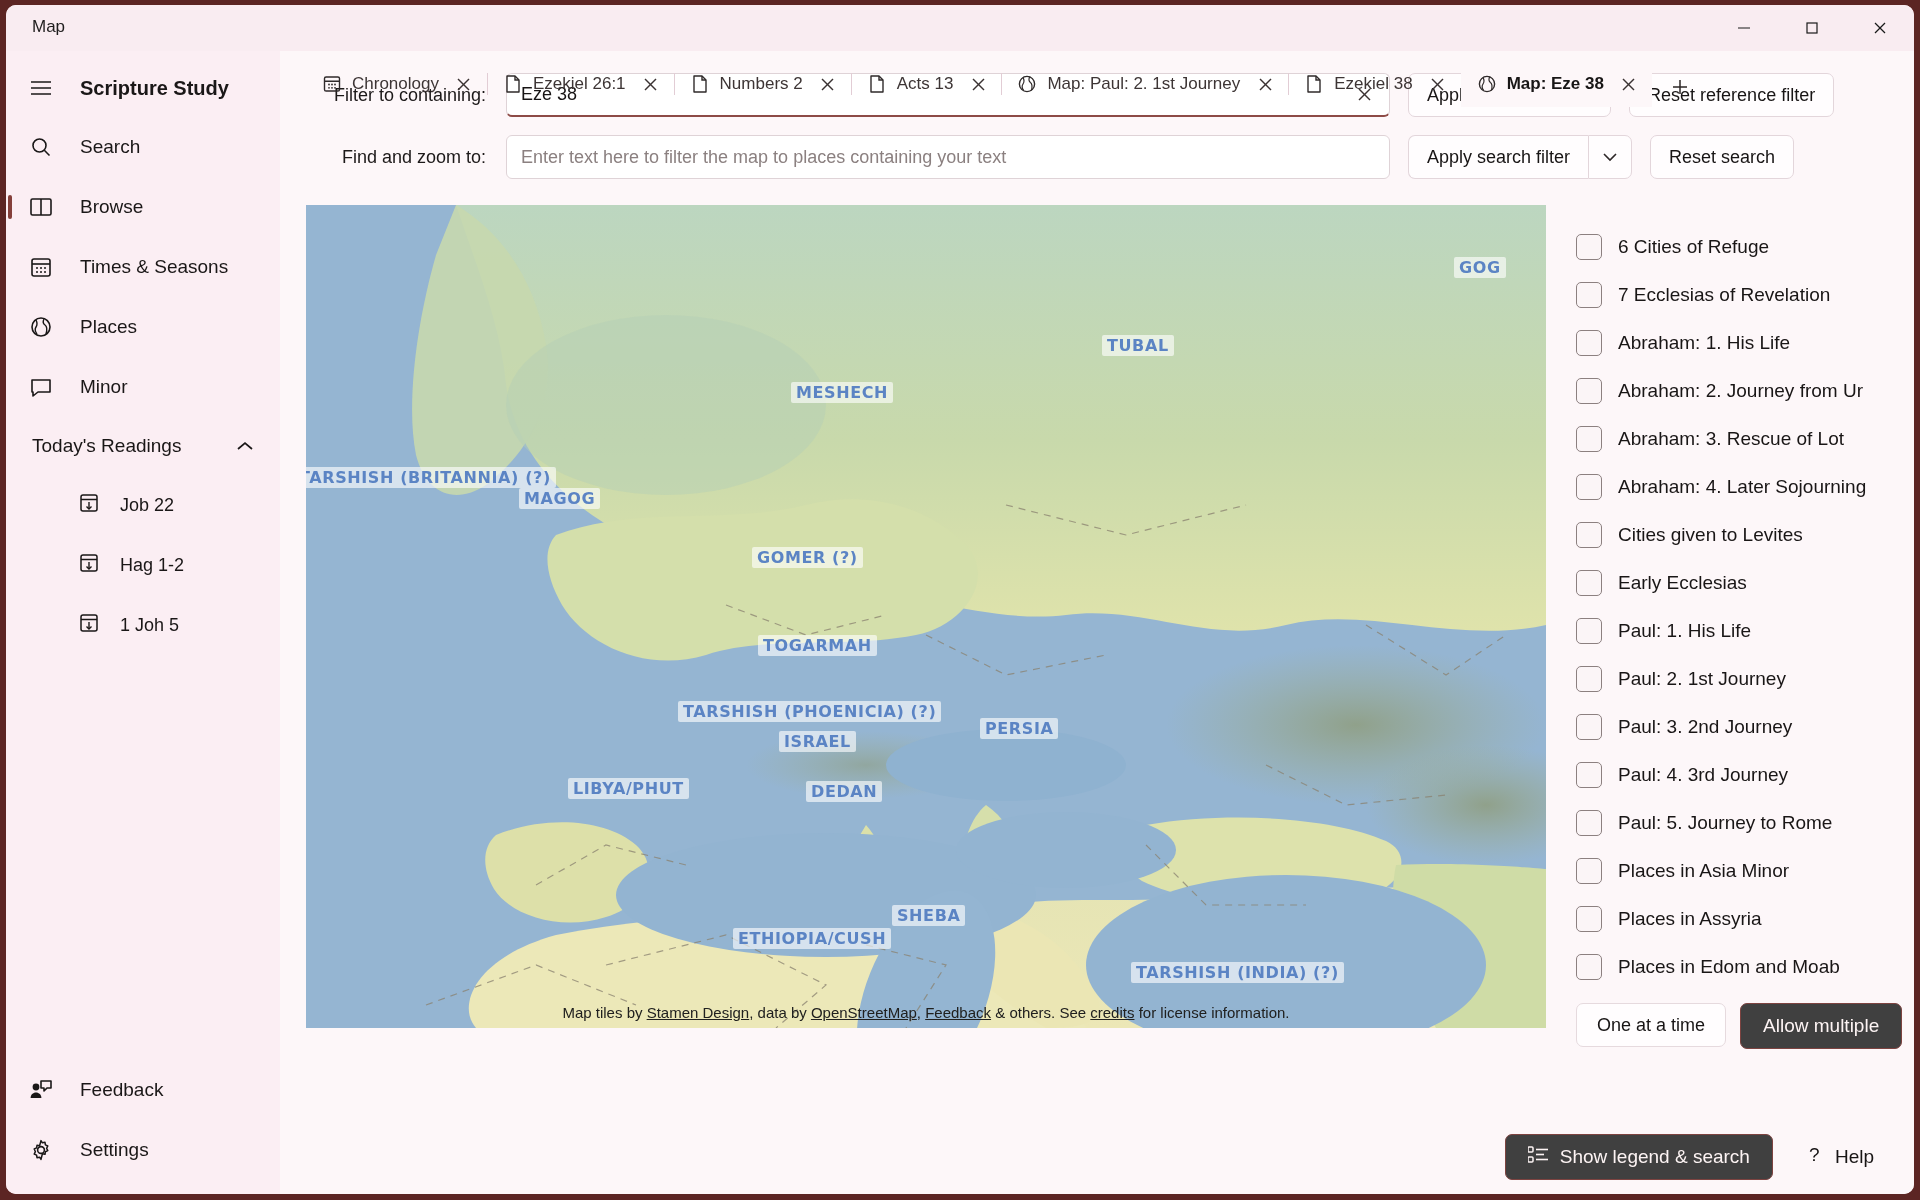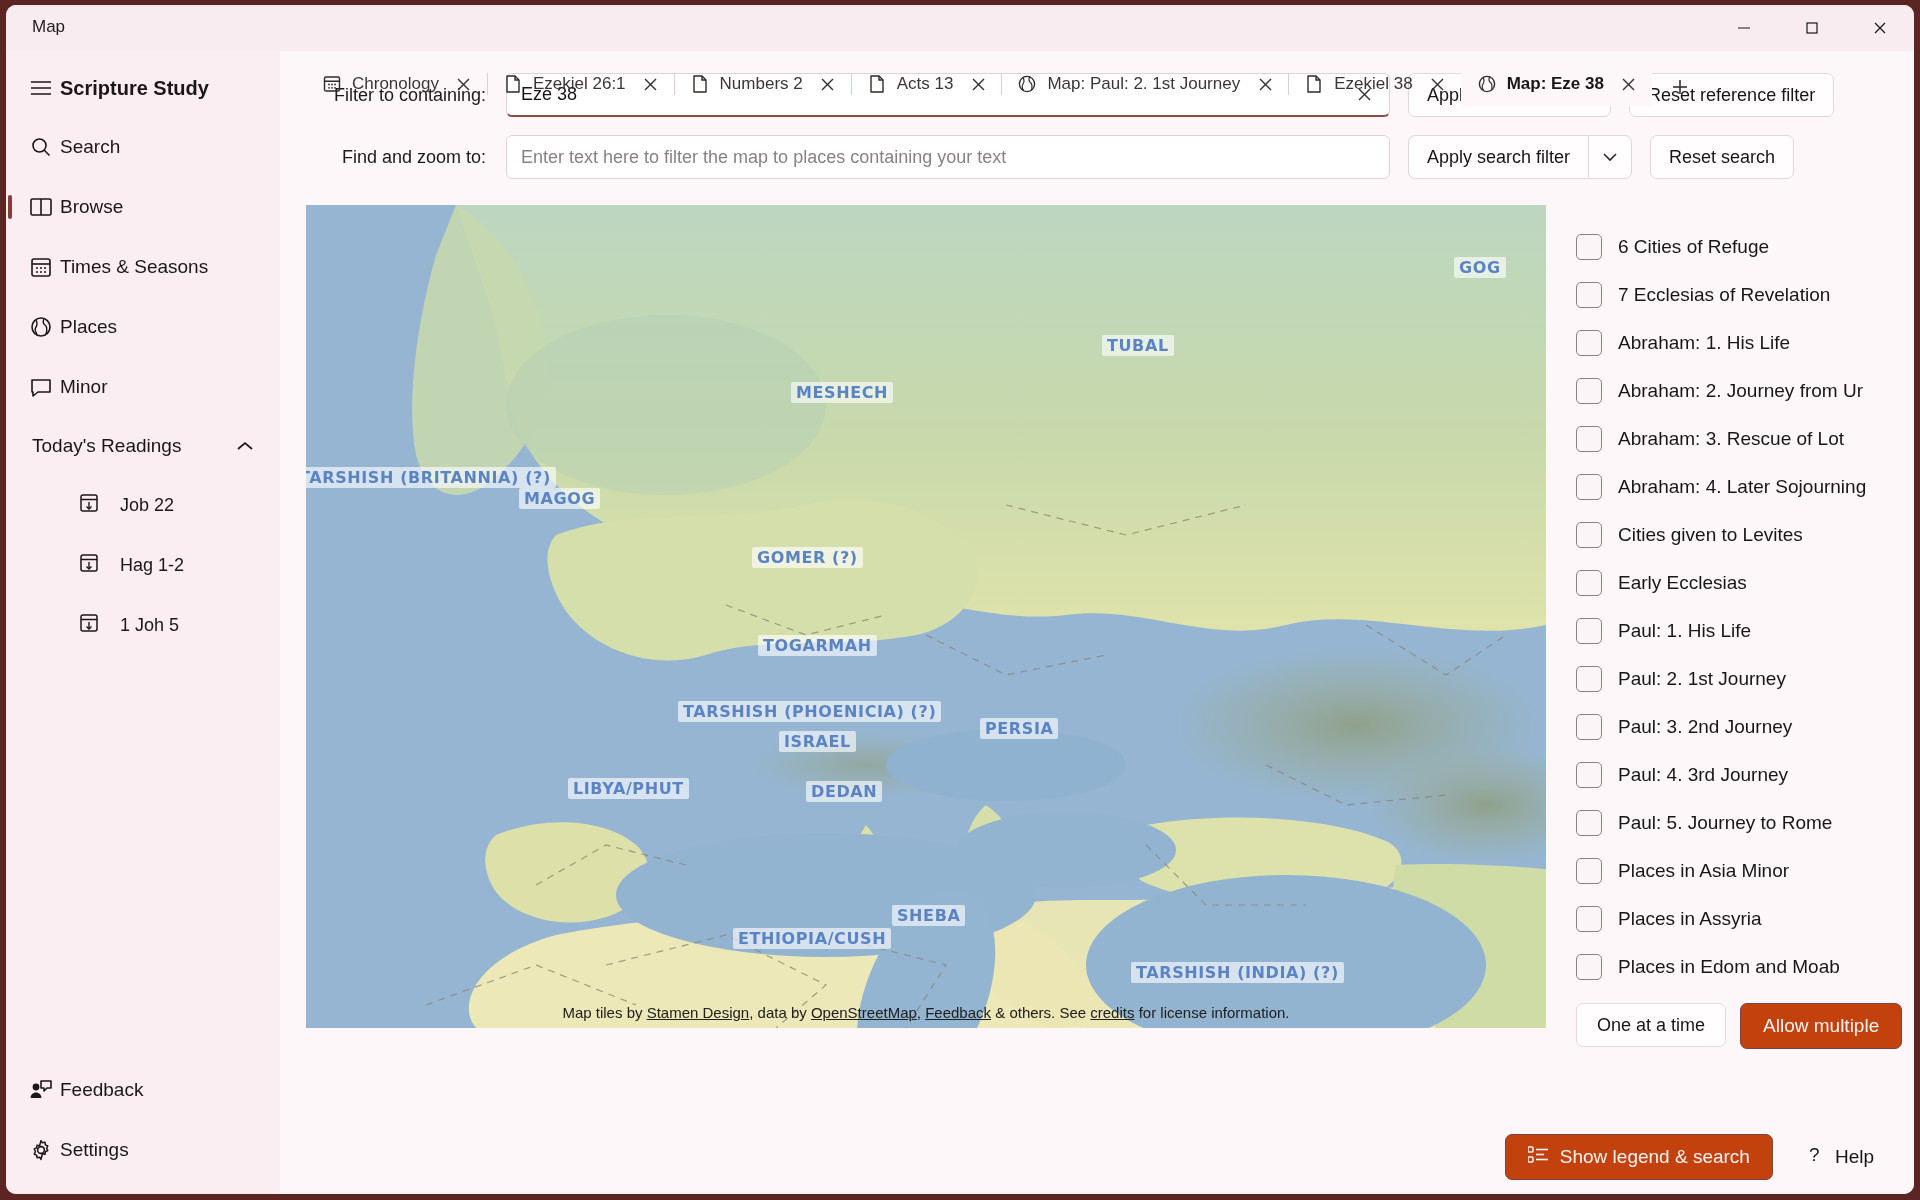--- a/index.html
+++ b/index.html
@@ -118,21 +118,21 @@
     padding-top: 8px;
     position: relative;
     z-index: 2;
   }
   .nav-row {
     position: relative;
     height: 60px;
     display: flex;
     align-items: center;
     padding-left: 22px;
-    gap: 6px;
+    gap: 26px;
     color: #1a1717;
     font-size: 19px;
   }
   .nav-row .nav-icon {
     width: 26px; height: 26px; flex: 0 0 26px;
     display: flex; align-items: center; justify-content: center;
   }
   .hamburger-row { height: 58px; }
   .app-title { font-size: 20px; font-weight: bold; }
   .nav-row.selected::before {
@@ -315,21 +315,21 @@
     border: 1px solid #e6dade;
     border-radius: 7px;
     font-size: 18px;
     color: #181515;
     padding: 0 20px;
     display: flex; align-items: center; justify-content: center;
     white-space: nowrap;
   }
   .btn-accent {
     height: 46px;
-    background: #c2410c;
+    background: #404040;
     border: 1px solid #7d4340;
     border-radius: 7px;
     font-size: 19px;
     color: #fdf4f4;
     padding: 0 22px;
     display: flex; align-items: center; justify-content: center;
     gap: 12px;
     white-space: nowrap;
   }
 

